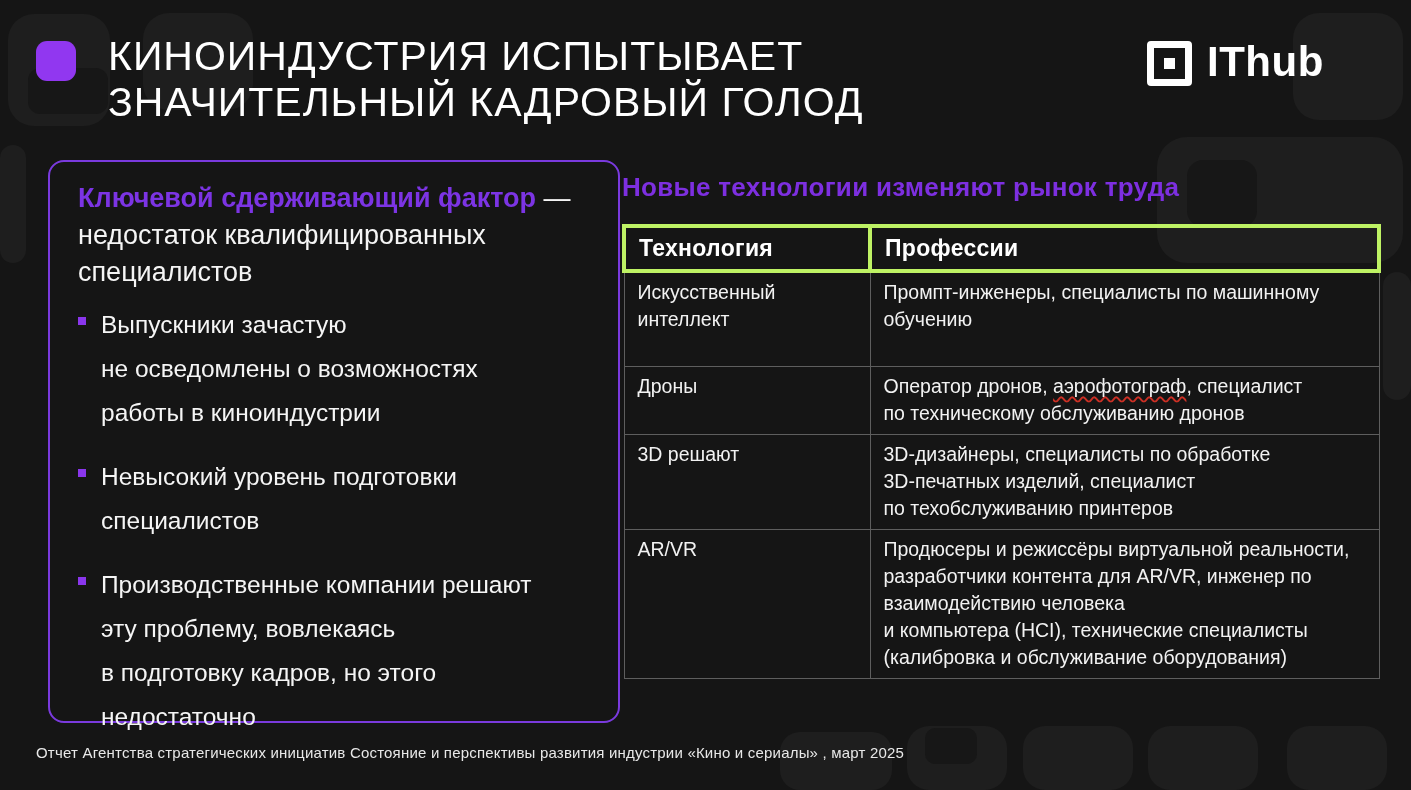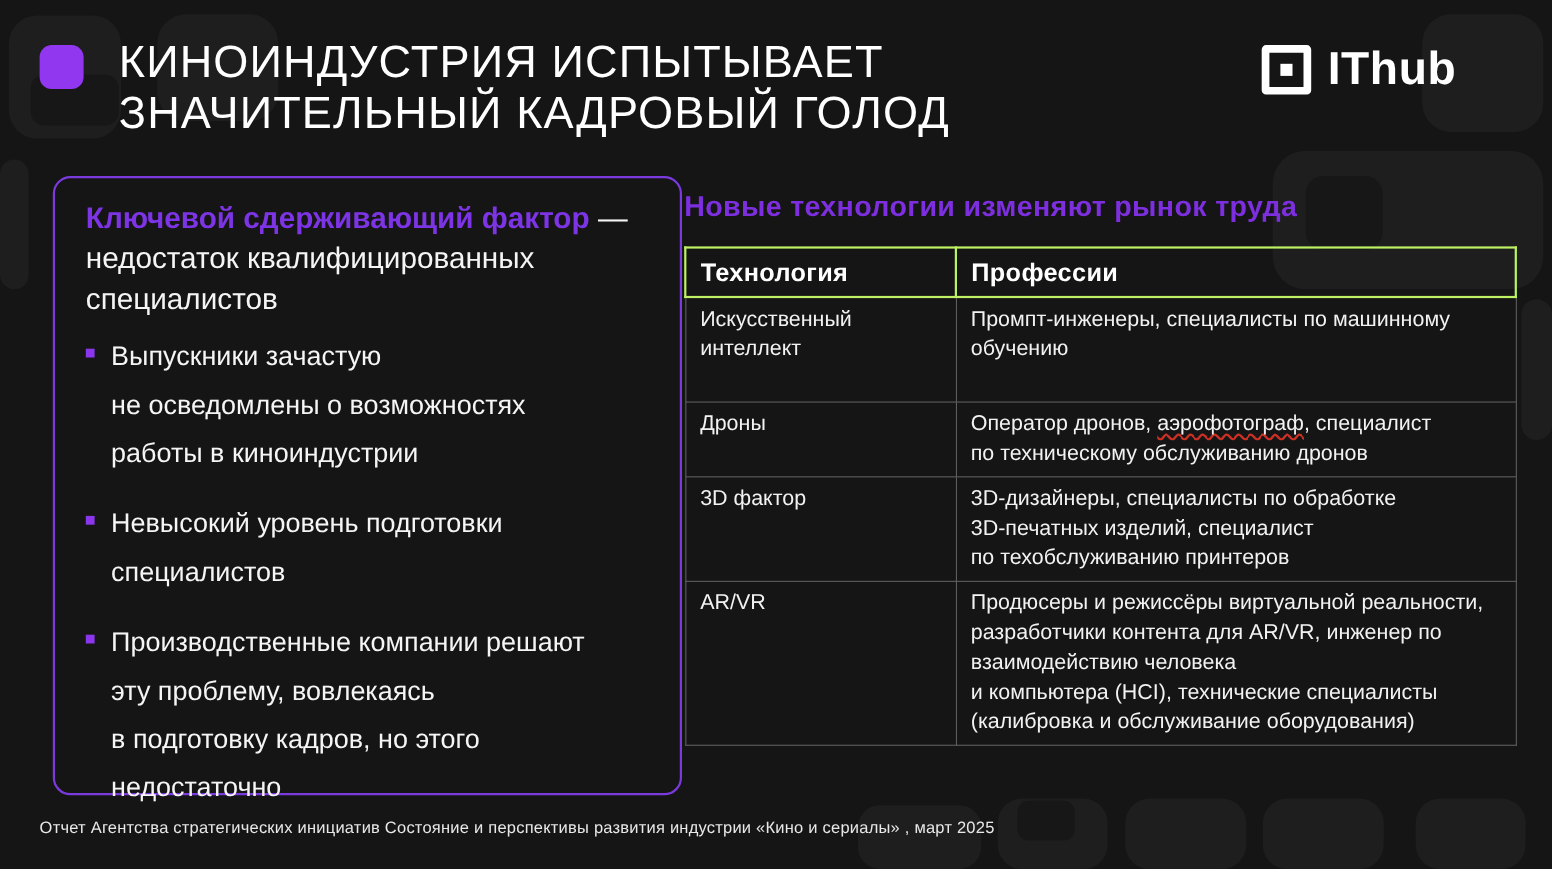--- a/index.html
+++ b/index.html
@@ -46,21 +46,21 @@
   .bullets { margin-top:12px; display:flex; flex-direction:column; gap:20px; }
   .bullet { display:flex; gap:15px; }
   .bullet-marker { flex:none; width:8px; height:8px; margin-top:14px; background:#8a36ec; }
   .bullet-text { font-size:24.5px; line-height:44px; color:#f5f5f5; white-space:pre-line; }
 
   
   .tech-section { position:absolute; left:622px; top:172px; width:755px; }
   .tech-heading { font-size:26px; font-weight:bold; color:#7d2fe0; letter-spacing:0.3px; }
   table.tech-table { border-collapse:collapse; table-layout:fixed; width:755px; margin-top:21px; }
   .tech-table th {
-    border:2px solid #bef264; height:45px;
+    border:4px solid #bef264; height:45px;
     font-size:23px; font-weight:bold; color:#ffffff; text-align:left;
     padding:0 13px; vertical-align:middle; letter-spacing:0.3px;
   }
   .tech-table td {
     border:1px solid #5e5e5e;
     font-size:19.5px; line-height:27px; color:#f2f2f2;
     vertical-align:top; padding:6px 13px 7px 13px;
     white-space:pre-line;
   }
   .tech-table tbody tr:nth-child(1){ height:95px; }
@@ -158,21 +158,21 @@
 интеллект</td>
           <td><span>Промпт-инженеры, специалисты по машинному
 обучению</span></td>
         </tr>
         <tr>
           <td>Дроны</td>
           <td><span>Оператор дронов, </span><span class="misspelled">аэрофотограф</span><span>, специалист
 по техническому обслуживанию дронов</span></td>
         </tr>
         <tr>
-          <td>3D фактор</td>
+          <td>3D решают</td>
           <td><span>3D-дизайнеры, специалисты по обработке
 3D-печатных изделий, специалист
 по техобслуживанию принтеров</span></td>
         </tr>
         <tr>
           <td>AR/VR</td>
           <td><span>Продюсеры и режиссёры виртуальной реальности,
 разработчики контента для AR/VR, инженер по
 взаимодействию человека
 и компьютера (HCI), технические специалисты

